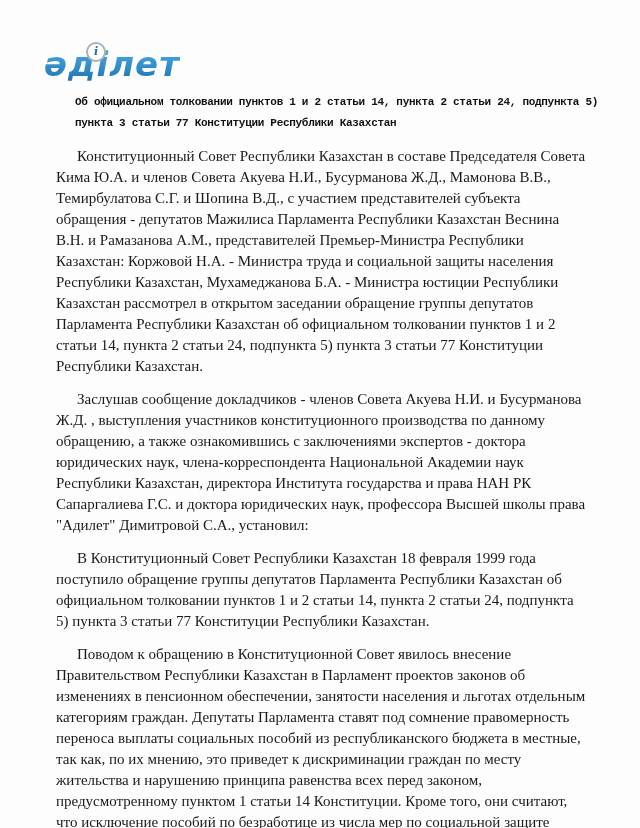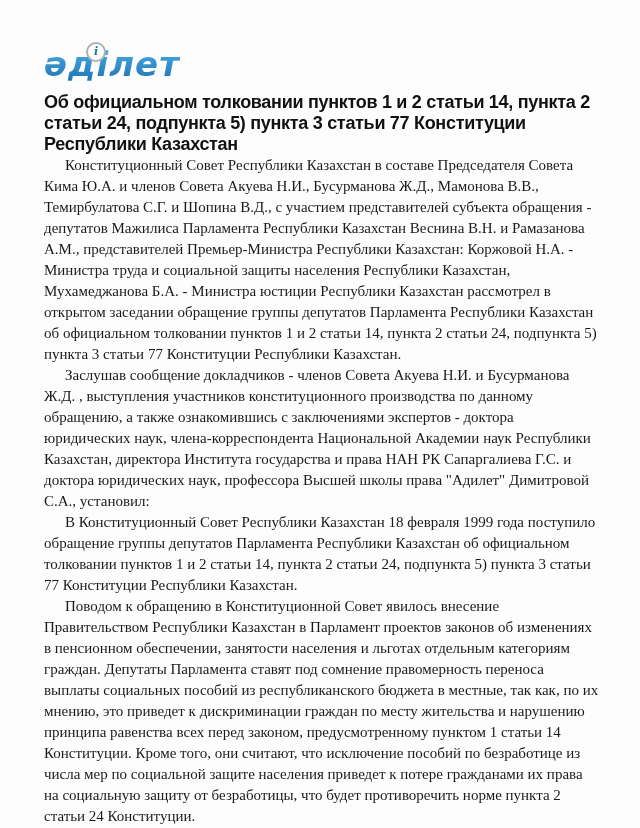--- a/index.html
+++ b/index.html
@@ -14,30 +14,30 @@
     -webkit-background-clip: text; background-clip: text; -webkit-text-fill-color: transparent;
   }
   .logo-badge {
     position: absolute; left: 42px; top: 2px; width: 16px; height: 16px; border-radius: 50%;
     border: 2px solid #b0b0b0; background: #ffffff;
     font-family: "DejaVu Serif", serif; font-style: italic; font-size: 11px; font-weight: bold;
     color: #1c6fb0; text-align: center; line-height: 16px;
   }
   .title {
     margin-top: 8px;
-    font-family: Liberation Sans, sans-serif; font-weight: bold; font-size: 18px;
-    line-height: 21px; color: #111; letter-spacing: -0.3px;
+    font-family: Liberation Mono, monospace; font-weight: bold; font-size: 11px;
+    line-height: 21px; color: #111; letter-spacing: -0.3px; margin-left: 31px;
   }
   .subtitle {
     margin-top: 10px;
     font-family: "Liberation Serif", serif; font-size: 15px; line-height: 21px; color: #1a1a1a;
   }
   .para {
     font-family: "Liberation Serif", serif; font-size: 15px; line-height: 21px; color: #1a1a1a;
-    text-indent: 21px; margin: 0;
+    text-indent: 21px; margin: 12px;
   }
 </style>
 </head>
 <body>
 
 <div class="page">
   <div class="logo">
     <span class="logo-text">әділет</span>
     <span class="logo-badge">i</span>
   </div>

